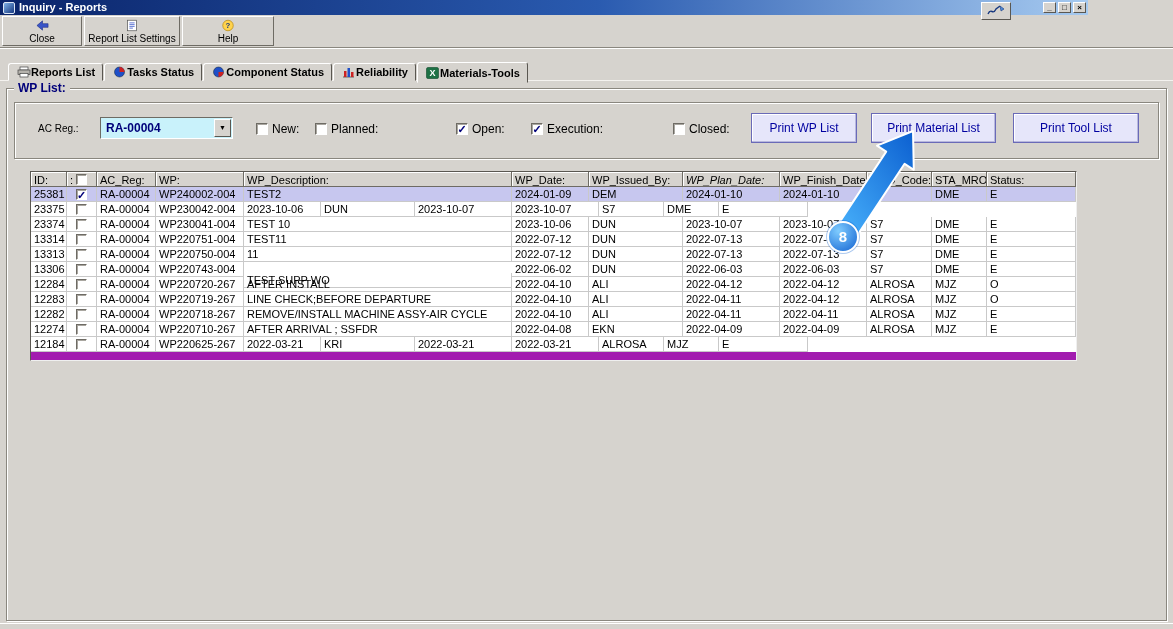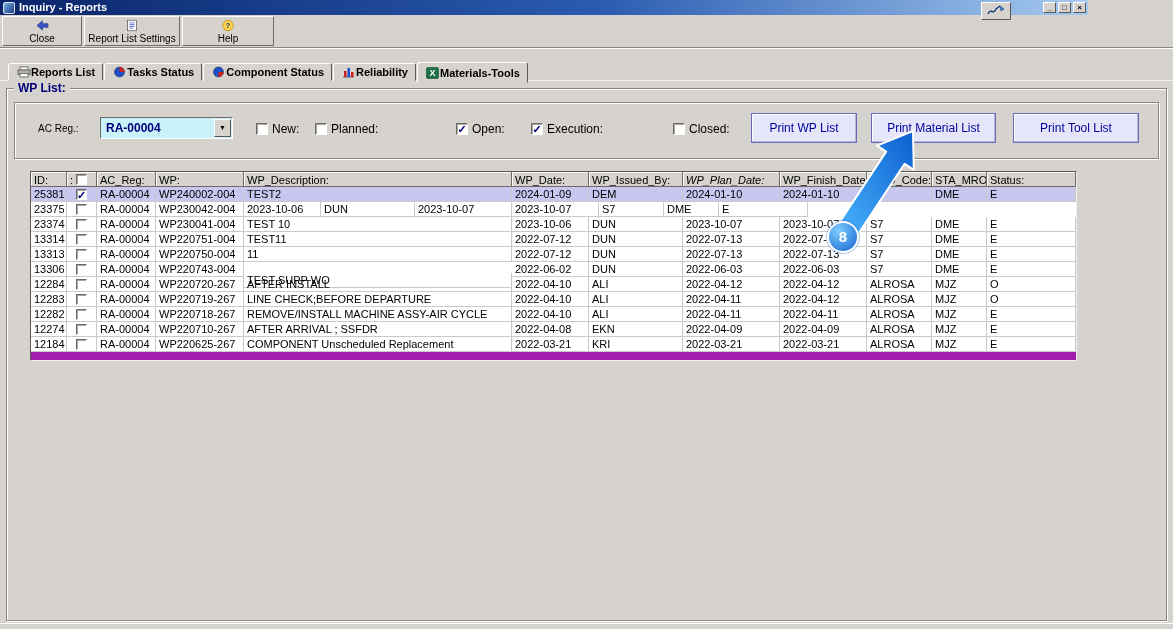--- a/index.html
+++ b/index.html
@@ -465,21 +465,20 @@
           <div class="gcell" style="width: 55px;">MJZ</div>
           <div class="gcell" style="width: 89px;">E</div>
         </div>
         <div class="grow">
           <div class="gcell" style="width: 36px;">12184</div>
           <div class="gcell ck" style="width: 30px;">
             <span class="cb"></span>
           </div>
           <div class="gcell" style="width: 59px;">RA-00004</div>
           <div class="gcell" style="width: 88px;">WP220625-267</div>
-          <div class="gcell" style="width: 268px;">COMPONENT Unscheduled Replacement</div>
           <div class="gcell" style="width: 77px;">2022-03-21</div>
           <div class="gcell" style="width: 94px;">KRI</div>
           <div class="gcell" style="width: 97px;">2022-03-21</div>
           <div class="gcell" style="width: 87px;">2022-03-21</div>
           <div class="gcell" style="width: 65px;">ALROSA</div>
           <div class="gcell" style="width: 55px;">MJZ</div>
           <div class="gcell" style="width: 89px;">E</div>
         </div>
       </div>
   </div>

